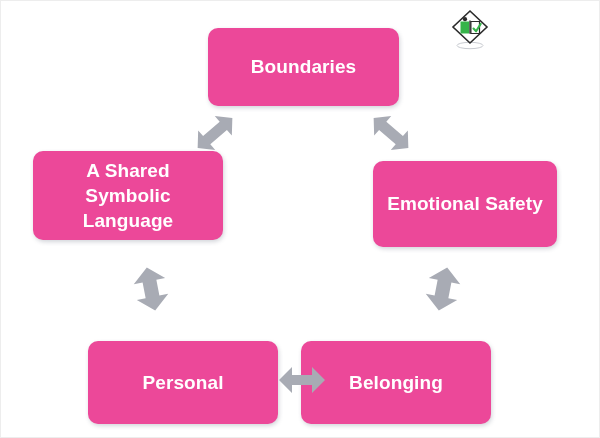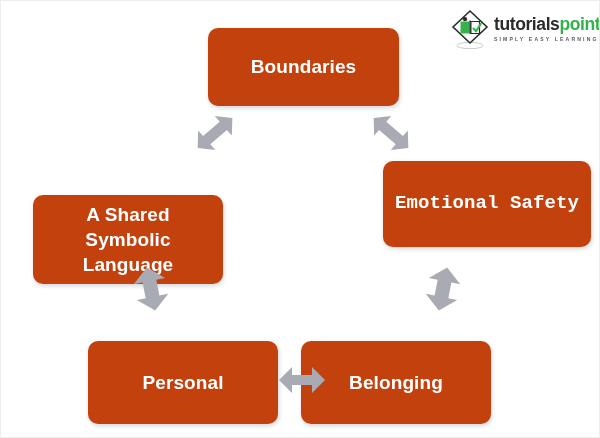--- a/index.html
+++ b/index.html
@@ -41,40 +41,40 @@
   .logo-tag{
     margin-top:3px;
     font-size:5.1px; color:#555a5e;
     letter-spacing:2.15px; white-space:nowrap;
     font-weight:bold;
   }
 
   
   .node{
     position:absolute;
-    background:#c2410c;
+    background:#ec4899;
     border-radius:10px;
     color:#ffffff;
     display:flex;
     align-items:center;
     justify-content:center;
     text-align:center;
     font-weight:bold;
     font-size:19px;
     line-height:1.32;
     letter-spacing:0.1px;
     padding:0 10px;
     box-sizing:border-box;
     box-shadow:1px 2px 4px rgba(60,70,90,0.22);
   }
   .node span{ display:block; }
 
   #node-boundaries      { left:207px; top:27px;  width:191px; height:78px; }
-  #node-language        { left:32px;  top:150px; width:190px; height:89px;margin-top:44px; }
-  #node-emotional       { left:382px; top:160px; width:208px; height:86px;font-family:Liberation Mono, monospace; }
+  #node-language        { left:32px;  top:150px; width:190px; height:89px; }
+  #node-emotional       { left:372px; top:160px; width:184px; height:86px; }
   #node-personal        { left:87px;  top:340px; width:190px; height:83px;border-radius:10px; }
   #node-belonging       { left:300px; top:340px; width:190px; height:83px; }
 
   
   .arrow{ position:absolute; }
   .arrow svg{ display:block; overflow:visible; }
 
   #arrow-top-left   { left:188px; top:108px; width:52px;  height:48px; }
   #arrow-top-right  { left:364px; top:108px; width:52px;  height:48px; }
   #arrow-left-mid   { left:127px; top:258px; width:46px;  height:60px; }
@@ -90,26 +90,20 @@
     <div class="logo-mark">
       <svg viewBox="0 0 44 42" width="44" height="42" aria-hidden="true">
         <ellipse cx="22" cy="37.5" rx="13" ry="3.2" fill="none" stroke="#c9ccd1" stroke-width="1"></ellipse>
         <path d="M22 3 L39 19 L22 35 L5 19 Z" fill="#ffffff" stroke="#2b2b2b" stroke-width="1.6"></path>
         <path d="M12.5 13.5 h8.6 v12 h-8.6 z" fill="#36b44a"></path>
         <path d="M22.9 13.5 h8.6 v12 h-8.6 z" fill="#ffffff" stroke="#2b2b2b" stroke-width="1.2"></path>
         <path d="M22 12.6 v13.2" stroke="#2b2b2b" stroke-width="1.4"></path>
         <path d="M25.5 20.5 l2.6 2.8 l4.6 -7.4" fill="none" stroke="#36b44a" stroke-width="2.1" stroke-linecap="round" stroke-linejoin="round"></path>
         <circle cx="17" cy="11.2" r="2.1" fill="#2b2b2b"></circle>
       </svg>
-    </div>
-    <div class="logo-text">
-      <div class="logo-word">
-        <span class="tut">tutorials</span><span class="pnt">point</span>
-      </div>
-      <div class="logo-tag">SIMPLY EASY LEARNING</div>
     </div>
   </div>
 
   <div class="node" id="node-boundaries">
     <span>Boundaries</span>
   </div>
 
   <div class="node" id="node-language">
     <div>
       <span>A Shared Symbolic</span>

